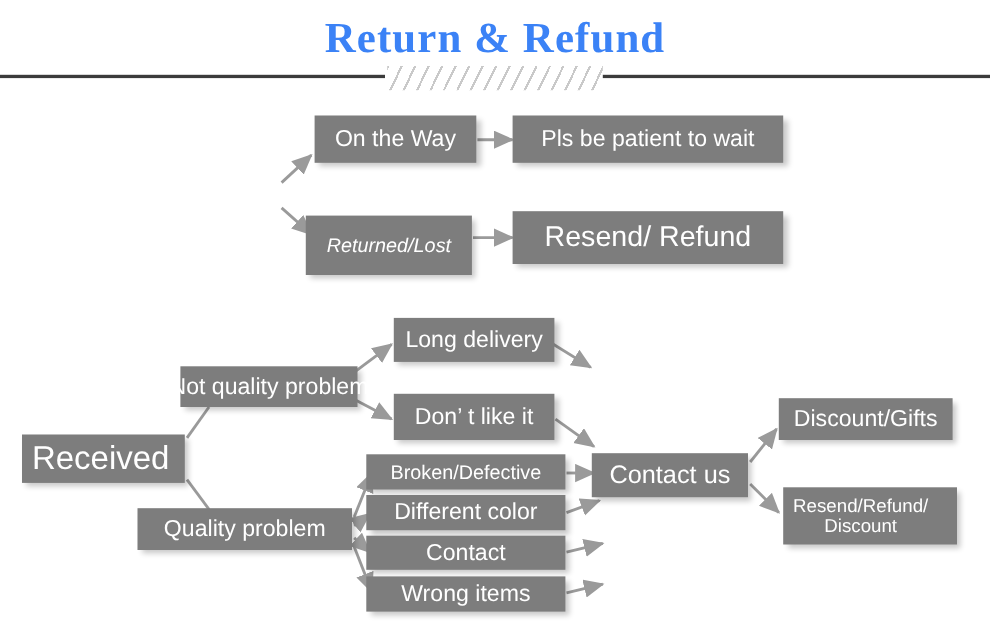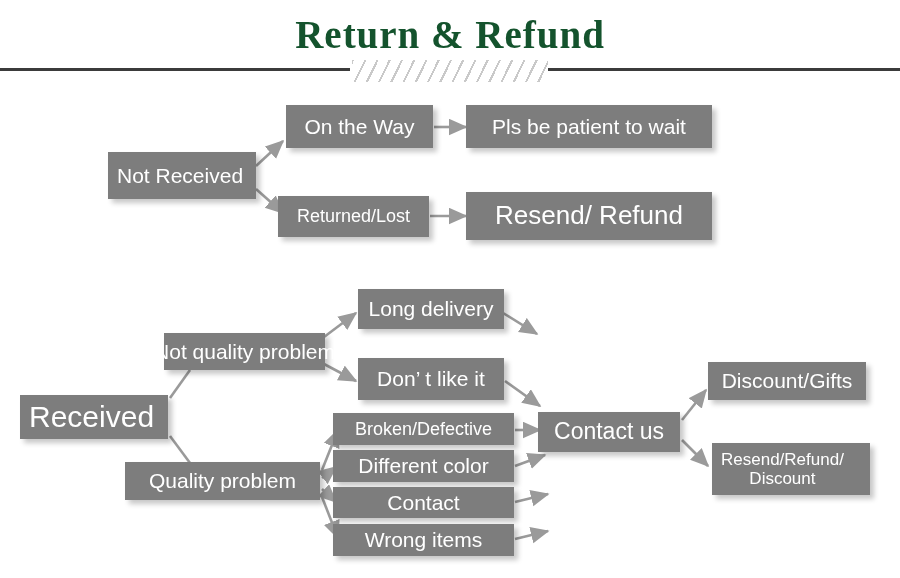--- a/index.html
+++ b/index.html
@@ -23,21 +23,21 @@
   #header-title {
     position: absolute;
     left: 0;
     top: 12px;
     width: 900px;
     text-align: center;
     font-family: "Liberation Serif", serif;
     font-size: 39px;
     font-weight: 700;
     letter-spacing: 1px;
-    color: #14532d;
+    color: #3b82f6;
     white-space: nowrap;
   }
   #divider {
     position: absolute;
     left: 0;
     top: 60px;
     width: 900px;
     height: 22px;
   }
   .rule {
@@ -154,27 +154,26 @@
       <line x1="515" y1="502" x2="548" y2="494" marker-end="url(#ah)"></line>
 
       <line x1="515" y1="539" x2="548" y2="531" marker-end="url(#ah)"></line>
 
       <line x1="682" y1="420" x2="706" y2="390" marker-end="url(#ah)"></line>
 
       <line x1="682" y1="440" x2="708" y2="466" marker-end="url(#ah)"></line>
     </g>
   </svg>
 
-  <div class="box left-align" style="left:108px; top:152px; width:148px; height:47px;">Not Received</div>
 
   <div class="box" style="left:286px; top:105px; width:147px; height:43px;">On the Way</div>
 
   <div class="box" style="left:466px; top:105px; width:246px; height:43px;">Pls be patient to wait</div>
 
-  <div class="box small" style="left:278px; top:196px; width:151px; height:41px;">Returned/Lost</div>
+  <div class="box small" style="left:278px; top:196px; width:151px; height:54px;font-style:italic;">Returned/Lost</div>
 
   <div class="box" style="left:466px; top:192px; width:246px; height:48px; font-size:26px;">Resend/ Refund</div>
 
   <div class="box big left-align" style="left:20px; top:395px; width:148px; height:44px;">Received</div>
 
   <div class="box" style="left:120px; top:333px; width:161px; height:37px;margin-left:44px;">Not quality problem</div>
 
   <div class="box" style="left:125px; top:462px; width:195px; height:38px;">Quality problem</div>
 
   <div class="box" style="left:358px; top:289px; width:146px; height:40px;">Long delivery</div>

